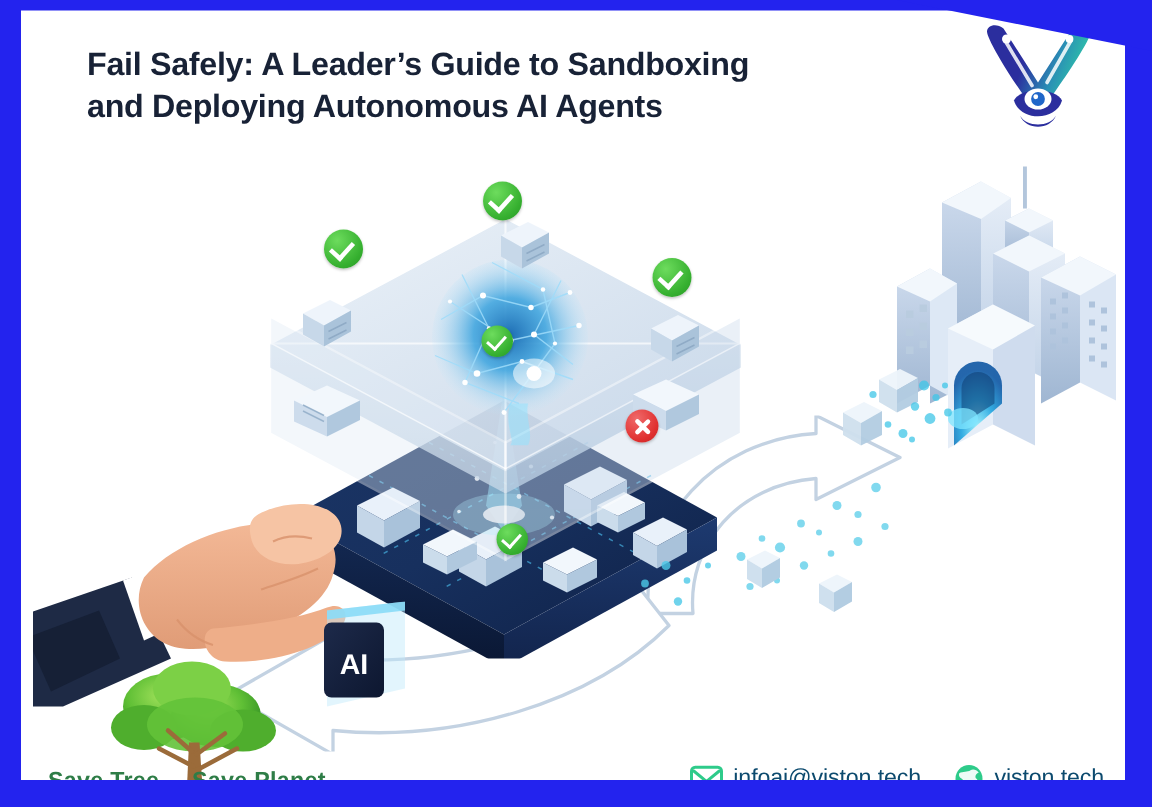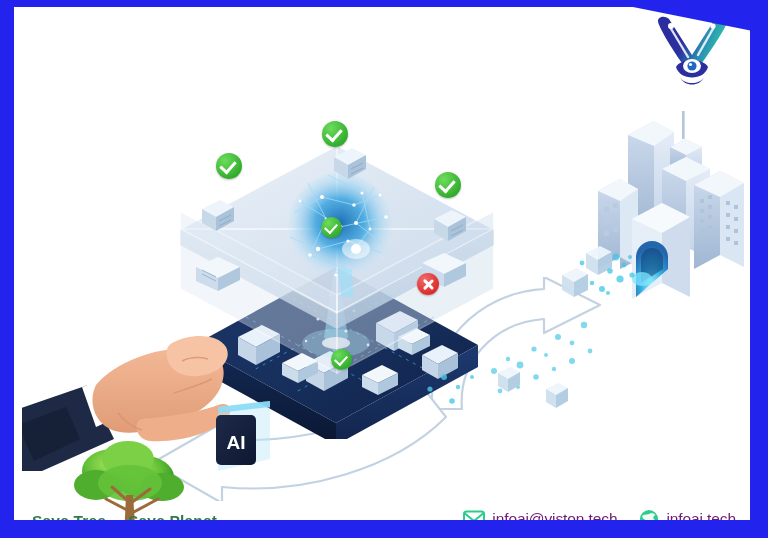--- a/index.html
+++ b/index.html
@@ -66,31 +66,35 @@
 
   
   #savetext{position:absolute;left:18px;top:505px;width:250px;height:22px;
       color:#2e7d47;font-size:15.5px;font-weight:bold;letter-spacing:.2px;}
   #savetext .s1{position:absolute;left:0;top:0;}
   #savetext .s2{position:absolute;left:96px;top:0;}
 
   
   #footer{position:absolute;right:14px;top:497px;height:30px;display:flex;align-items:center;gap:22px;}
   .contact{display:flex;align-items:center;gap:7px;}
-  .contact .ctext{color:#701a75;font-size:15.5px;font-weight:500;letter-spacing:-0.1px;}
+  .contact .ctext{color:#0c4a6e;font-size:15.5px;font-weight:500;letter-spacing:-0.1px;}
 
   
 </style>
 </head>
 <body>
 
 <div id="poster">
 
   <div id="canvas">
 
+    <div id="title">
+      <span class="l1">Fail Safely: A Leader’s Guide to Sandboxing</span>
+      <span class="l2">and Deploying Autonomous AI Agents</span>
+    </div>
 
     <div id="stage">
 
       <svg class="flowarrow" style="left:410px;top:186px;" width="190" height="150" viewBox="0 0 190 150">
         <path d="M8 132 C4 70 52 16 120 12 L120 0 L176 28 L120 56 L120 42
                  C68 46 34 86 38 132 Z" fill="#ffffff" stroke="#c3d2e2" stroke-width="2.2" stroke-linejoin="round"></path>
       </svg>
       <svg class="flowarrow" style="left:80px;top:300px;" width="360" height="110" viewBox="0 0 360 110">
         <path d="M352 18 C300 70 210 96 128 88 L128 104 L58 64 L128 24 L128 40
                  C198 46 280 26 330 -10 Z" fill="#ffffff" stroke="#c3d2e2" stroke-width="2.2" stroke-linejoin="round" transform="translate(0,8)"></path>
@@ -510,21 +514,21 @@
       </div>
 
       <div class="contact">
         <svg width="20" height="20" viewBox="0 0 20 20">
           <circle cx="10" cy="10" r="9" fill="#2ecb8a"></circle>
           <path d="M3.5 6.5 C6 5 9 6 11 4.5 C12.5 3.4 15 4 16.5 6
                    C14.5 6.8 13.5 9 15 10.2 C16.3 11.3 16 13.5 14 15
                    C13 12.8 10.5 13.5 9.5 15.5 C8.8 17 6 16.5 4.5 14
                    C6.5 13.2 6.8 11 5 10 C3.4 9.1 3 7.6 3.5 6.5 Z" fill="#ffffff" opacity="0.92"></path>
         </svg>
-        <span class="ctext">infoai.tech</span>
+        <span class="ctext">viston.tech</span>
       </div>
 
     </div>
 
     <svg id="logo" viewBox="0 0 84 86">
       <defs>
         <linearGradient id="lgrad" x1="0" y1="0" x2="1" y2="0.3">
           <stop offset="0" stop-color="#2b2e9e"></stop>
           <stop offset="0.45" stop-color="#2b2e9e"></stop>
           <stop offset="0.75" stop-color="#2a8fb5"></stop>

